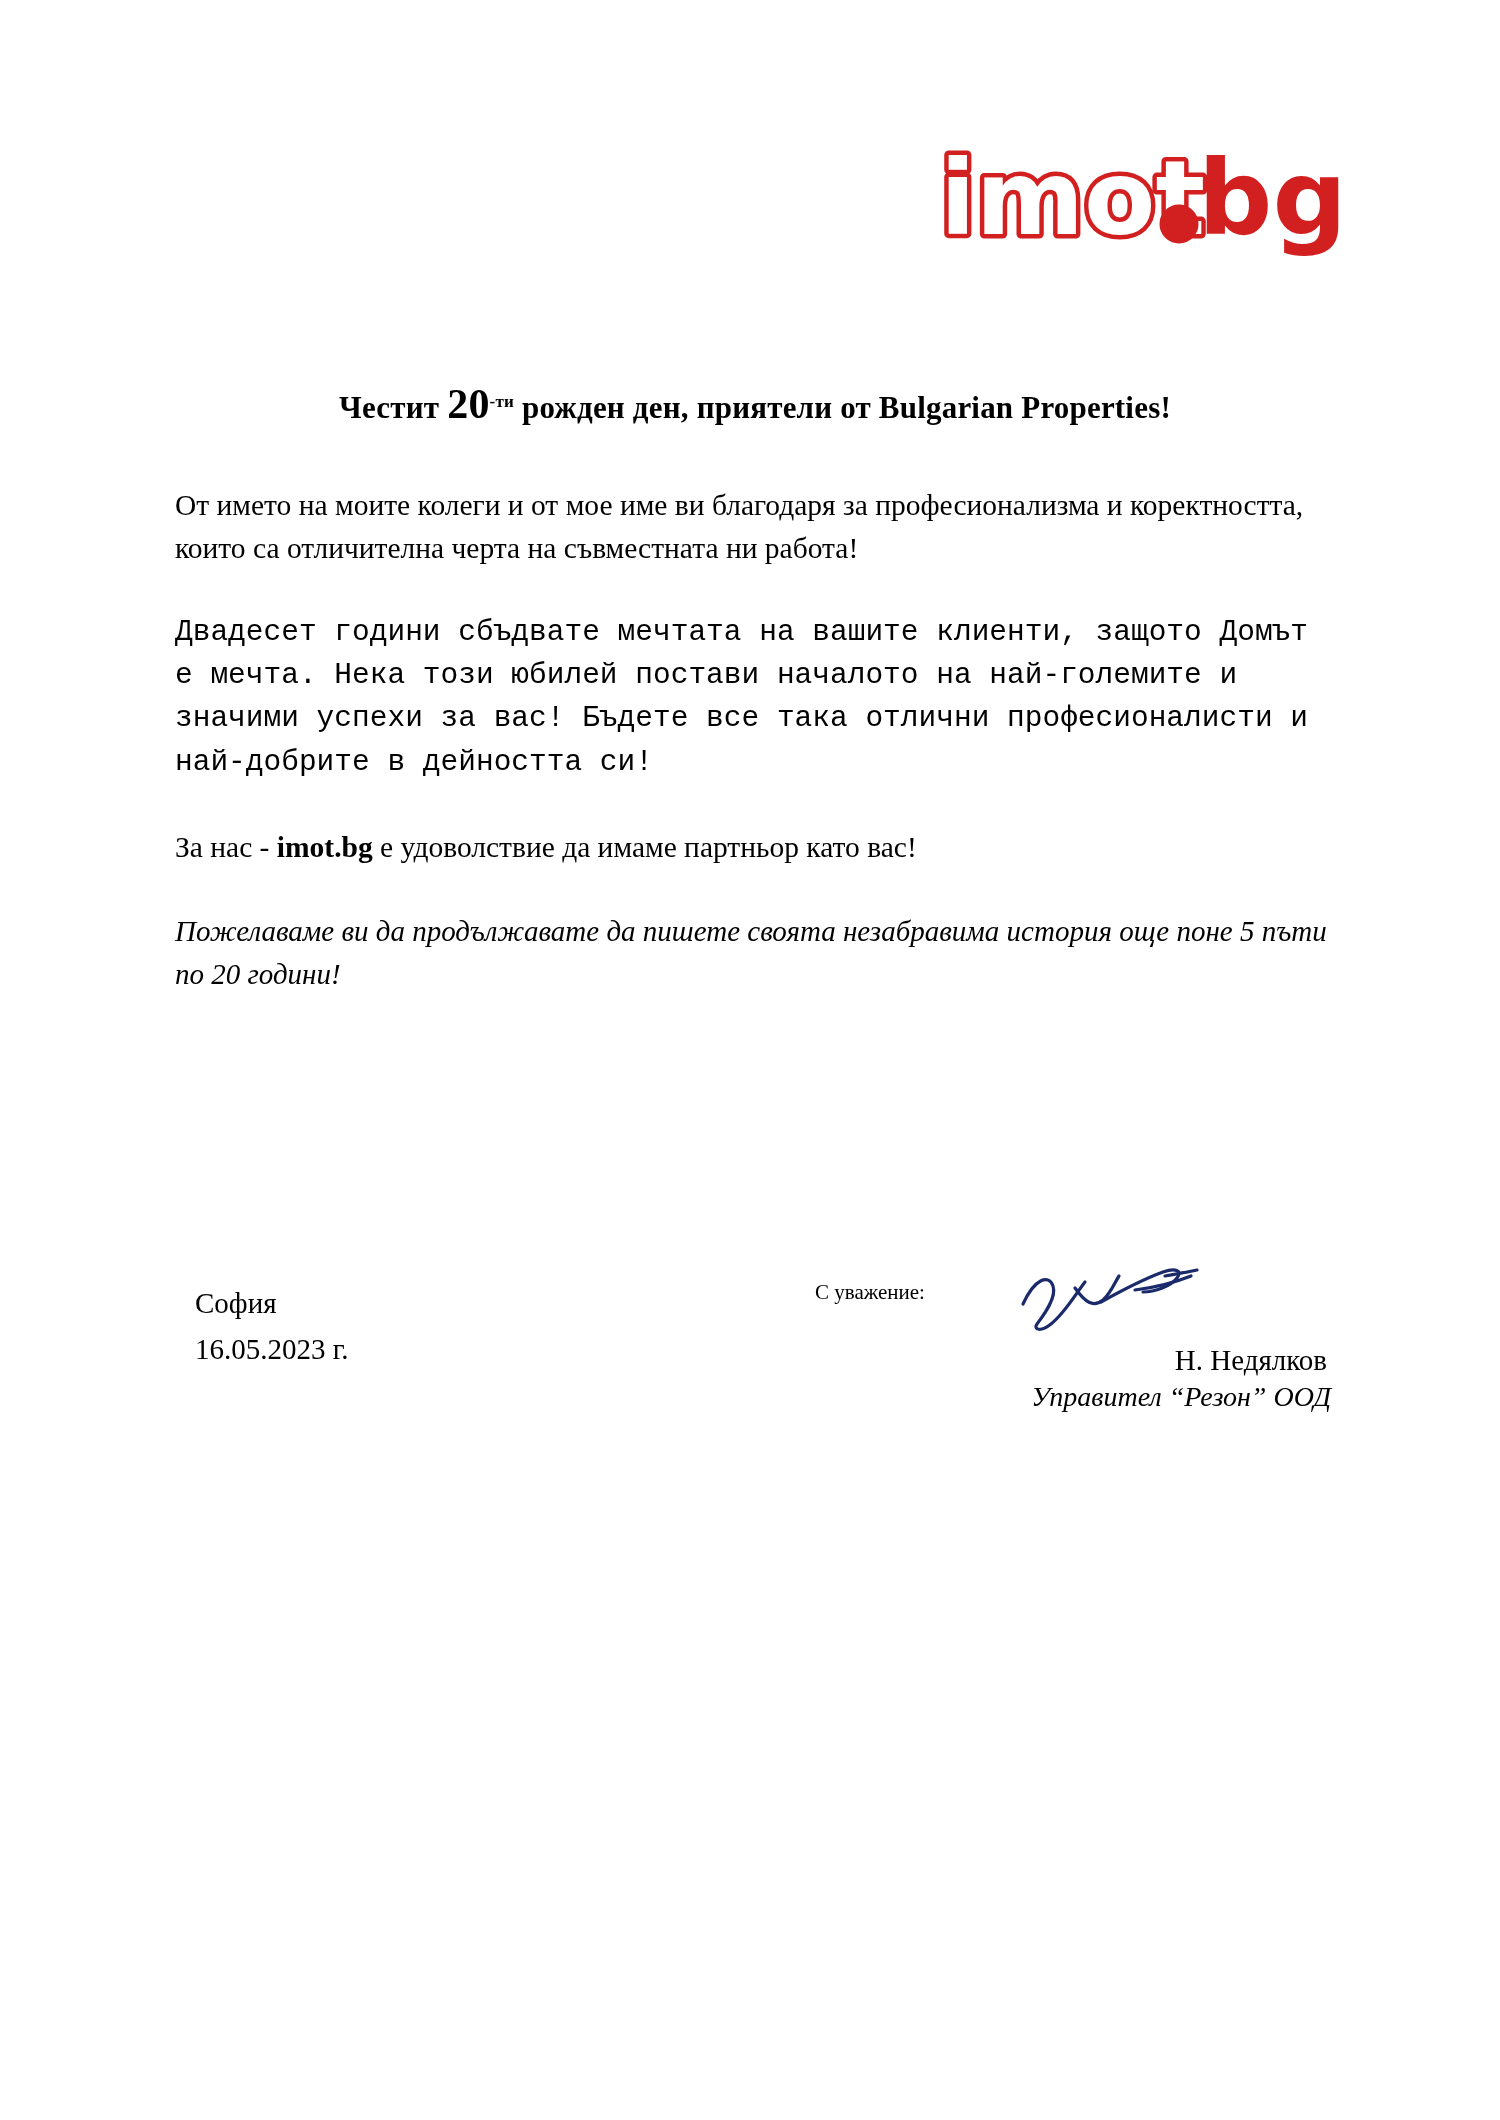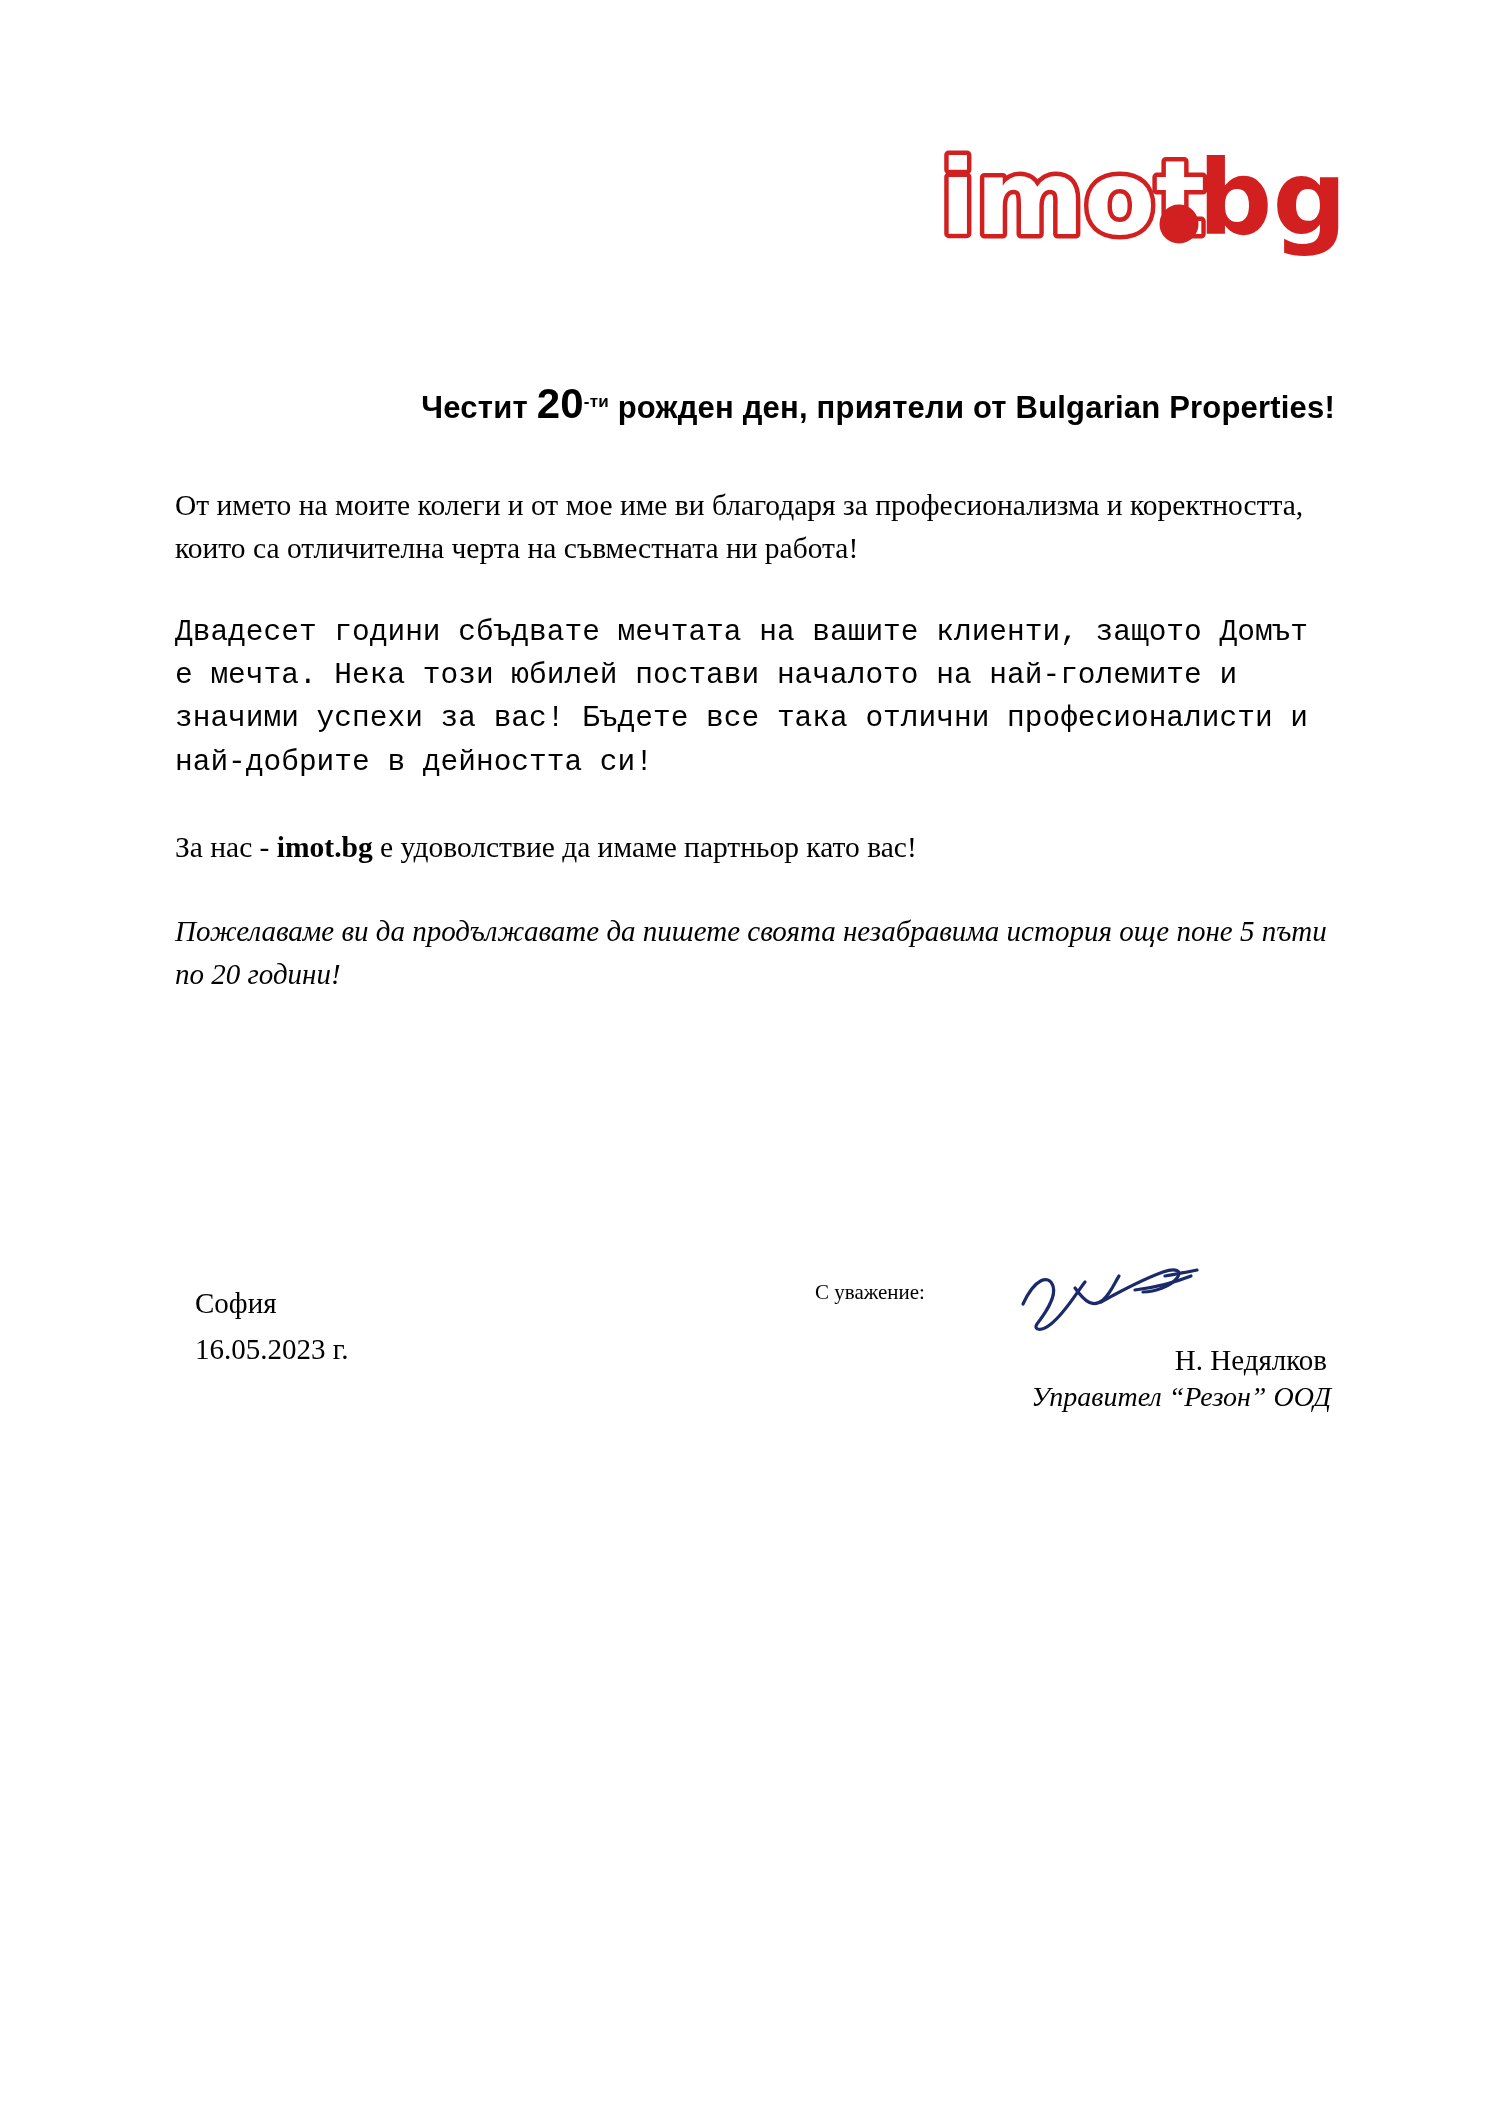--- a/index.html
+++ b/index.html
@@ -53,24 +53,24 @@
 
   
   .letter {
     position: absolute;
     left: 175px;
     top: 380px;
     width: 1160px;
   }
 
   .title {
-    font-family: Liberation Sans, sans-serif;
+    font-family: Liberation Serif, serif;
     font-weight: bold;
     font-size: 31px;
-    text-align: right;
+    text-align: center;
     margin: 0 0 56px 0;
     letter-spacing: 0.2px;
   }
   .title .big-num {
     font-size: 42px;
     font-weight: bold;
   }
   .title sup {
     font-size: 17px;
     vertical-align: super;

